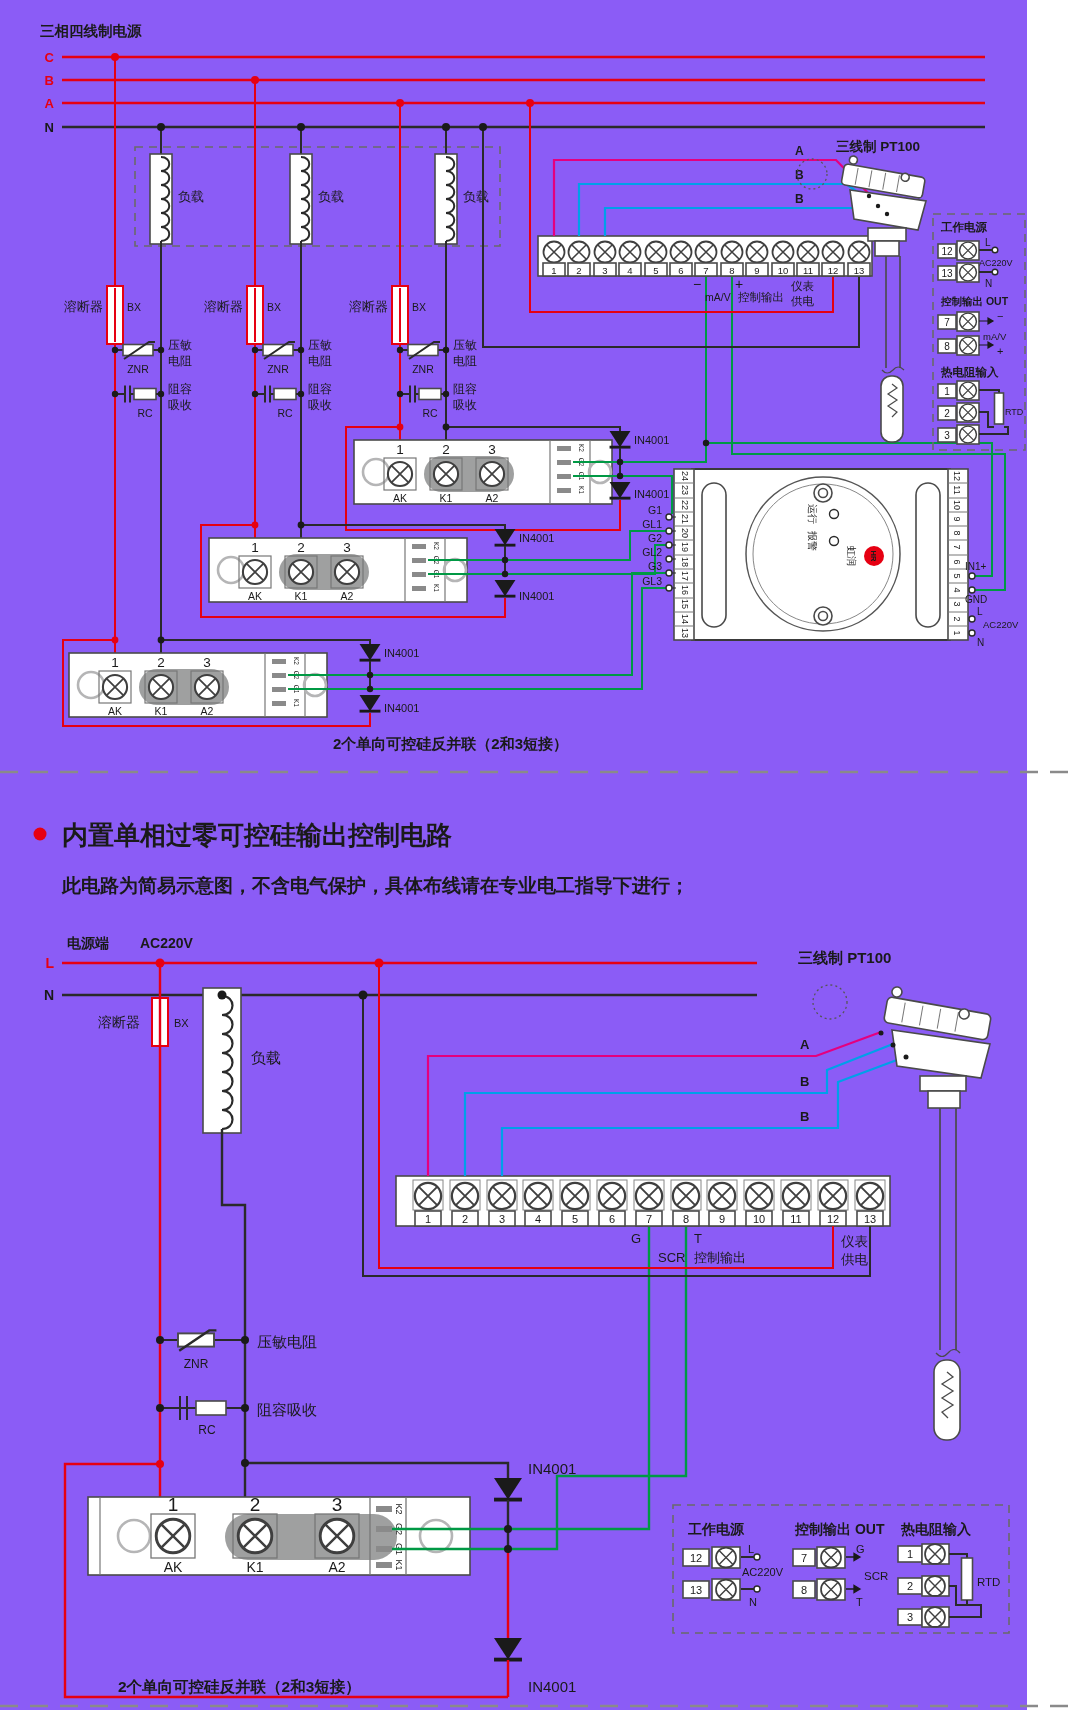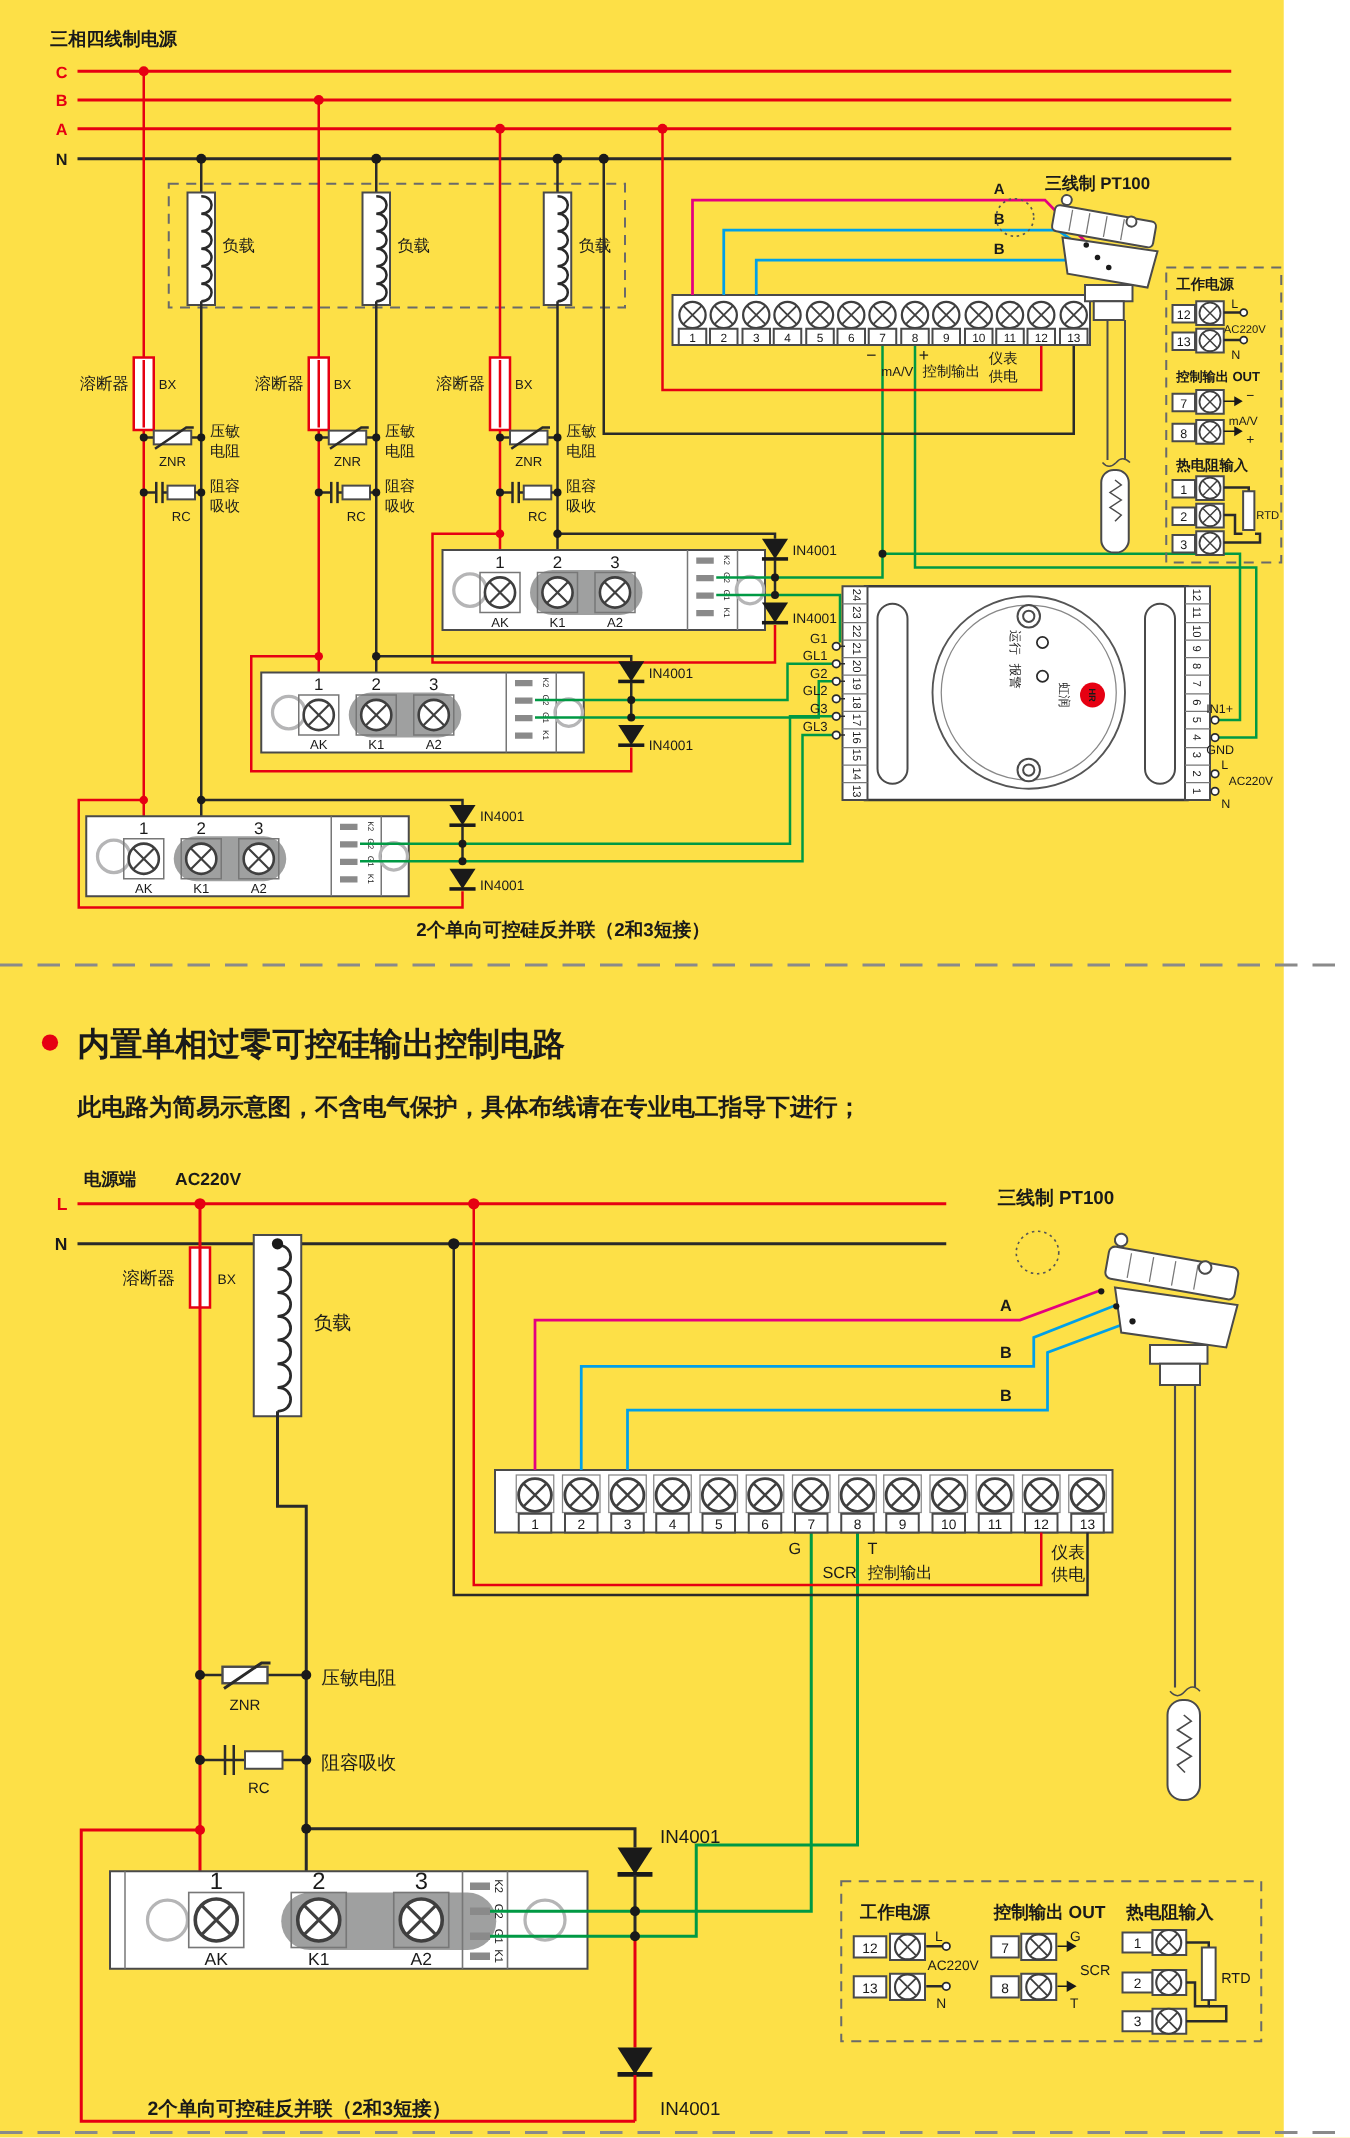--- a/index.html
+++ b/index.html
@@ -1,16 +1,16 @@
 <!DOCTYPE html>
 <html><head>
 <meta charset="utf-8">
 <style>
   html,body{margin:0;padding:0;background:#fff}
-  .page{width:1027px;height:1710px;position:relative;background:#fde047}
+  .page{width:1027px;height:1710px;position:relative;background:#8b5cf6}
   svg text{font-family:"Liberation Sans","DejaVu Sans",sans-serif;fill:#1a1a1a}
   .b{font-weight:bold}
   .red{fill:#e60012}
   .wk{stroke:#2a2a2a;stroke-width:2;fill:none}
   .wk3{stroke:#2a2a2a;stroke-width:2.4;fill:none}
   .wr{stroke:#e60012;stroke-width:2;fill:none}
   .wr3{stroke:#e60012;stroke-width:2.4;fill:none}
   .wg{stroke:#009944;stroke-width:2;fill:none}
   .wg3{stroke:#009944;stroke-width:2.4;fill:none}
   .wm{stroke:#e4007f;stroke-width:2.2;fill:none}

